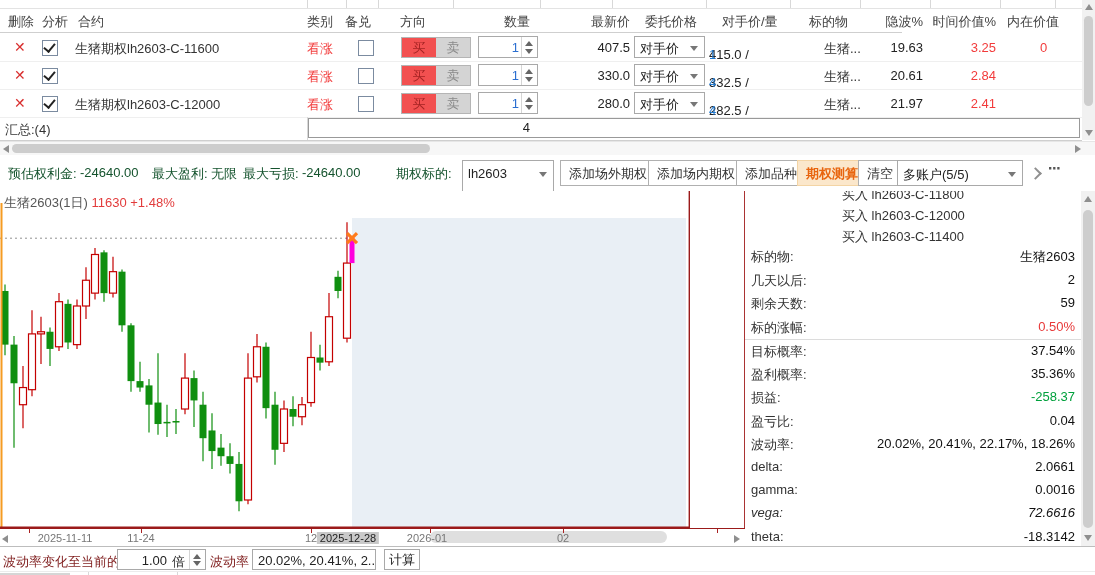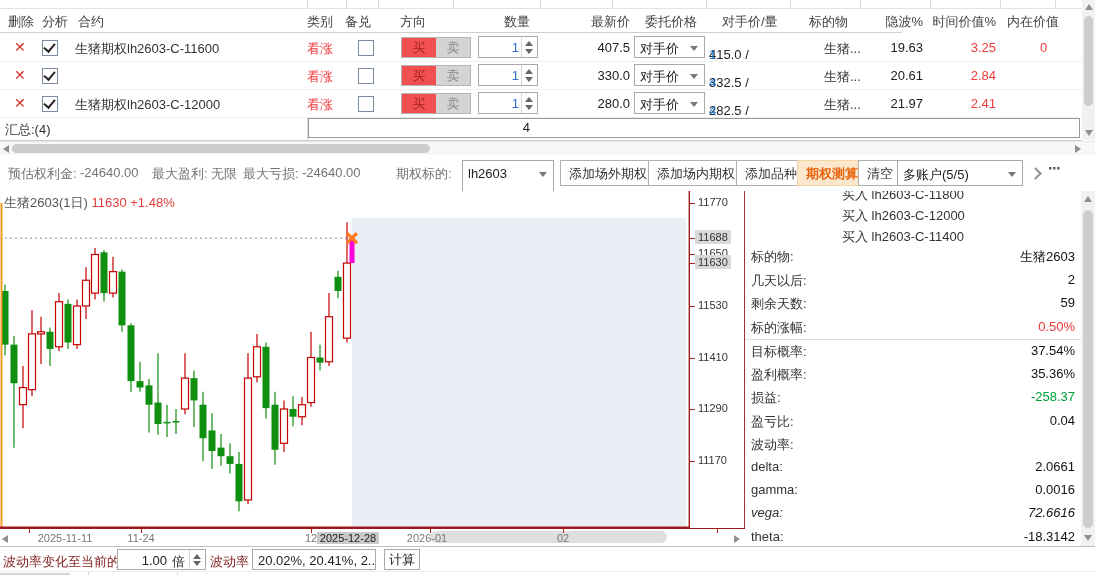--- a/index.html
+++ b/index.html
@@ -53,21 +53,21 @@
   .sb-thumb{position:absolute;background:#cdcdcd;border-radius:5px;cursor:pointer;}
   .arr{position:absolute;width:0;height:0;cursor:pointer;}
   .arr.up{border-left:4px solid transparent;border-right:4px solid transparent;border-bottom:6px solid #8f8f8f;}
   .arr.dn{border-left:4px solid transparent;border-right:4px solid transparent;border-top:6px solid #8f8f8f;}
   .arr.lf{border-top:4px solid transparent;border-bottom:4px solid transparent;border-right:6px solid #8f8f8f;}
   .arr.rt{border-top:4px solid transparent;border-bottom:4px solid transparent;border-left:6px solid #8f8f8f;}
   #vscroll-table{left:1082px;top:0;width:13px;height:140px;}
   #hscroll{left:0;top:141px;width:1095px;height:13px;background:#f7f7f7;border-top:1px solid #e6e6e6;}
   
   #toolbar{left:0;top:155px;width:1095px;height:36px;border-bottom:1px solid #bdbdbd;background:#fff;}
-  #toolbar .t{position:absolute;top:10px;white-space:nowrap;color:#737373;}
+  #toolbar .t{position:absolute;top:10px;white-space:nowrap;color:#14532d;}
   .green{color:#00a03c;}.red{color:#f23b3b;}
   .tbtn{position:absolute;top:5px;height:26px;line-height:26px;text-align:center;border:1px solid #b0b0b0;
       background:#fff;color:#333;box-sizing:border-box;padding:0 8px;cursor:pointer;}
   #btn-measure{background:#fbe7cb;border:1px solid #f3d4a4;color:#e8650f;font-weight:bold;}
   .chev{position:absolute;width:7px;height:7px;border-right:2px solid #909090;border-top:2px solid #909090;
       transform:rotate(45deg);cursor:pointer;}
   
   #chart-wrap{left:0;top:191px;width:745px;height:355px;background:#fff;}
   #chart-title{position:absolute;left:4px;top:3px;color:#555;white-space:nowrap;}
   #chart-title .pr{color:#e23b3b;}
@@ -358,38 +358,20 @@
       <line x1="347" y1="52.18884120171674" x2="357" y2="42.18884120171674" stroke="#ff7b1c" stroke-width="3.2"></line>
       <line x1="1.5" y1="12" x2="1.5" y2="336" stroke="#f59b22" stroke-width="2"></line>
       <line x1="0" y1="336.3" x2="690" y2="336.3" stroke="#9b1a1a" stroke-width="1.4"></line>
       <line x1="689.3" y1="0" x2="689.3" y2="337" stroke="#9b1a1a" stroke-width="1.4"></line>
     </svg>
   <div id="chart-title">
     <span>生猪2603(1日)</span>
     <span class="pr"> <span>11630</span>
     <span>+1.48%</span></span>
   </div>
-  <div id="yaxis">
-      <div class="ytick" style="top: 12px;"></div>
-      <div class="ylab" style="top: 4px;">11770</div>
-      <div class="ytick" style="top: 47px;"></div>
-      <div class="ylab hl" style="top: 39px;">11688</div>
-      <div class="ytick" style="top: 63px;"></div>
-      <div class="ylab" style="top: 55px;">11650</div>
-      <div class="ytick" style="top: 72px;"></div>
-      <div class="ylab hl" style="top: 64px;">11630</div>
-      <div class="ytick" style="top: 115px;"></div>
-      <div class="ylab" style="top: 107px;">11530</div>
-      <div class="ytick" style="top: 167px;"></div>
-      <div class="ylab" style="top: 159px;">11410</div>
-      <div class="ytick" style="top: 218px;"></div>
-      <div class="ylab" style="top: 210px;">11290</div>
-      <div class="ytick" style="top: 270px;"></div>
-      <div class="ylab" style="top: 262px;">11170</div>
-    </div>
   <div id="rborder"></div>
   <div id="rborder2"></div>
   <div id="xaxis">
     <div id="x-thumb"></div>
     <div class="arr lf" style="left:2px;top:6px;"></div>
     <div class="arr rt" style="left:734px;top:6px;"></div>
   <div class="xtick" style="left: 29px;"></div>
       <div class="xtick" style="left: 141px;"></div>
       <div class="xtick" style="left: 311px;"></div>
       <div class="xtick" style="left: 430px;"></div>
@@ -439,20 +421,21 @@
       <div class="rp-row" style="top: 198px;">
         <span class="l">损益:</span>
         <span class="v" style="color: rgb(0, 160, 60);">-258.37</span>
       </div>
       <div class="rp-row" style="top: 222px;">
         <span class="l">盈亏比:</span>
         <span class="v">0.04</span>
       </div>
       <div class="rp-row" style="top: 245px;">
         <span class="l">波动率:</span>
+        <span class="v">20.02%, 20.41%, 22.17%, 18.26%</span>
       </div>
       <div class="rp-row" style="top: 268px;">
         <span class="l">delta:</span>
         <span class="v">2.0661</span>
       </div>
       <div class="rp-row" style="top: 291px;">
         <span class="l">gamma:</span>
         <span class="v">0.0016</span>
       </div>
       <div class="rp-row" style="top: 314px; font-style: italic;">

